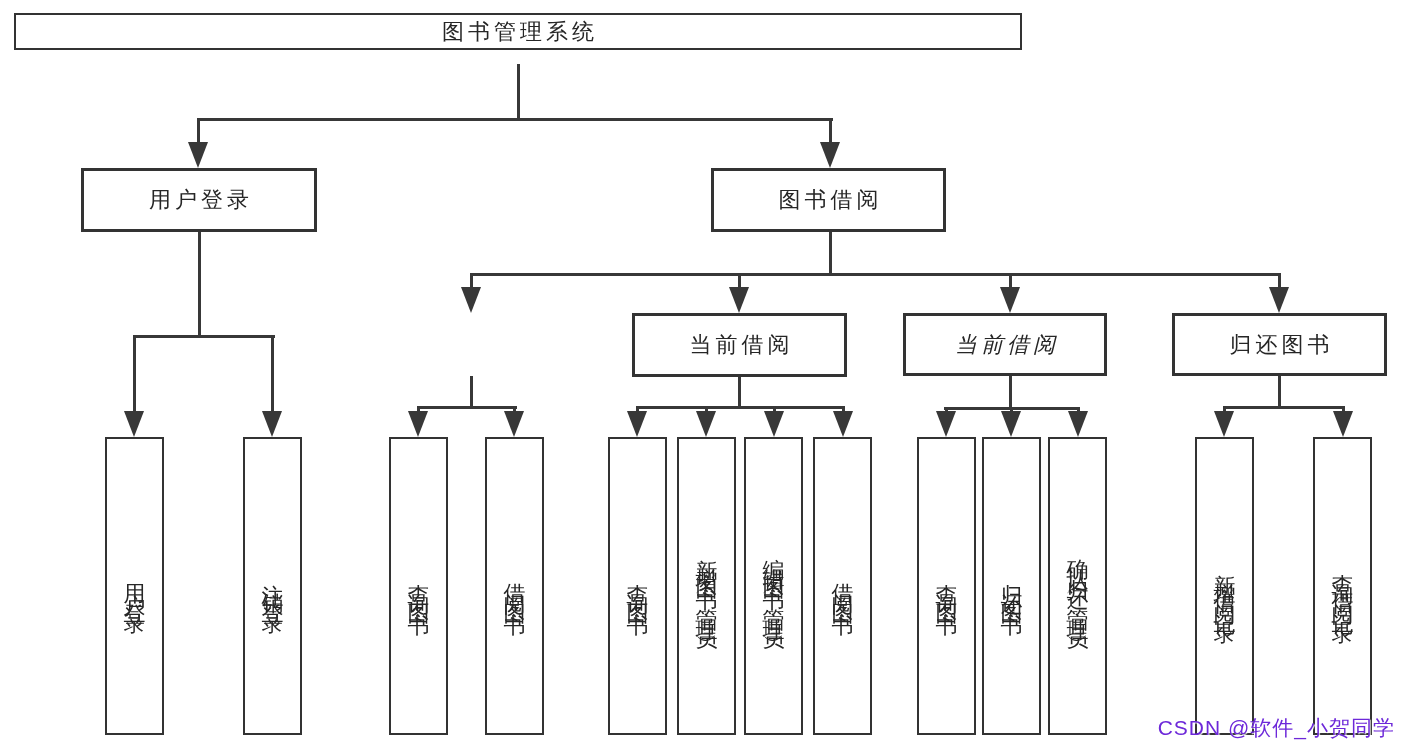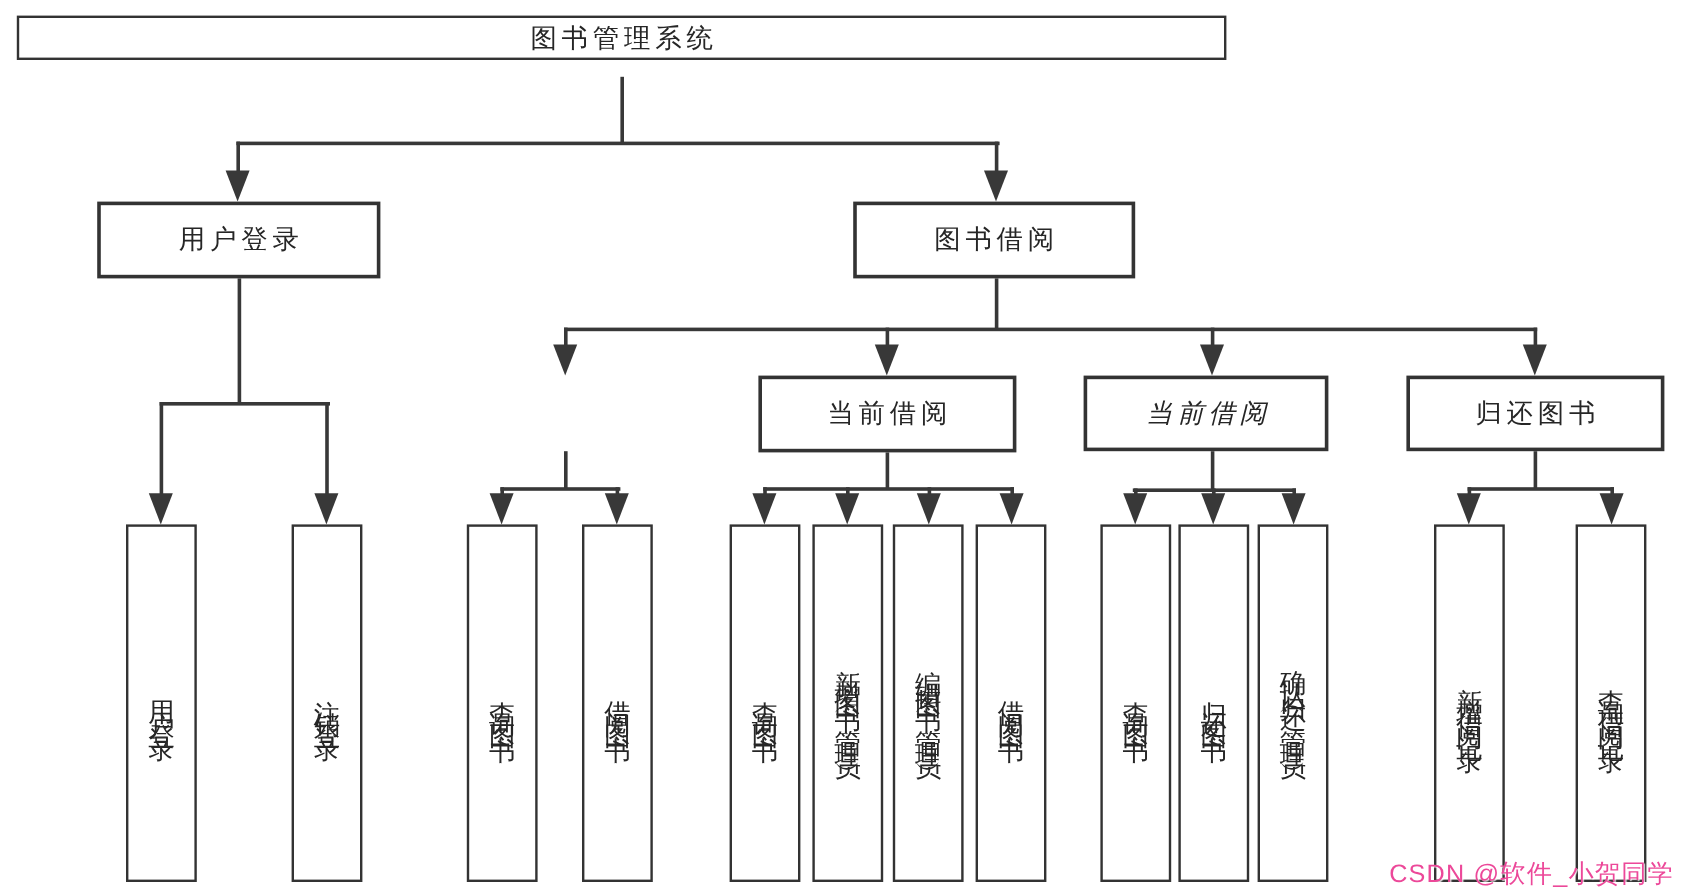--- a/index.html
+++ b/index.html
@@ -72,21 +72,21 @@
     height: 0;
     border-left: 10px solid transparent;
     border-right: 10px solid transparent;
     border-top: 26px solid #383838;
   }
   .watermark {
     position: absolute;
     right: 10px;
     bottom: 5px;
     font-size: 21px;
-    color: #ec4899;
+    color: #6d28d9;
     letter-spacing: 1px;
     text-shadow: 1px 1px 1px rgba(255,255,255,0.9);
     white-space: nowrap;
     margin-left: 16px;
   }
 </style>
 </head>
 <body>
 
 <div class="stage">

